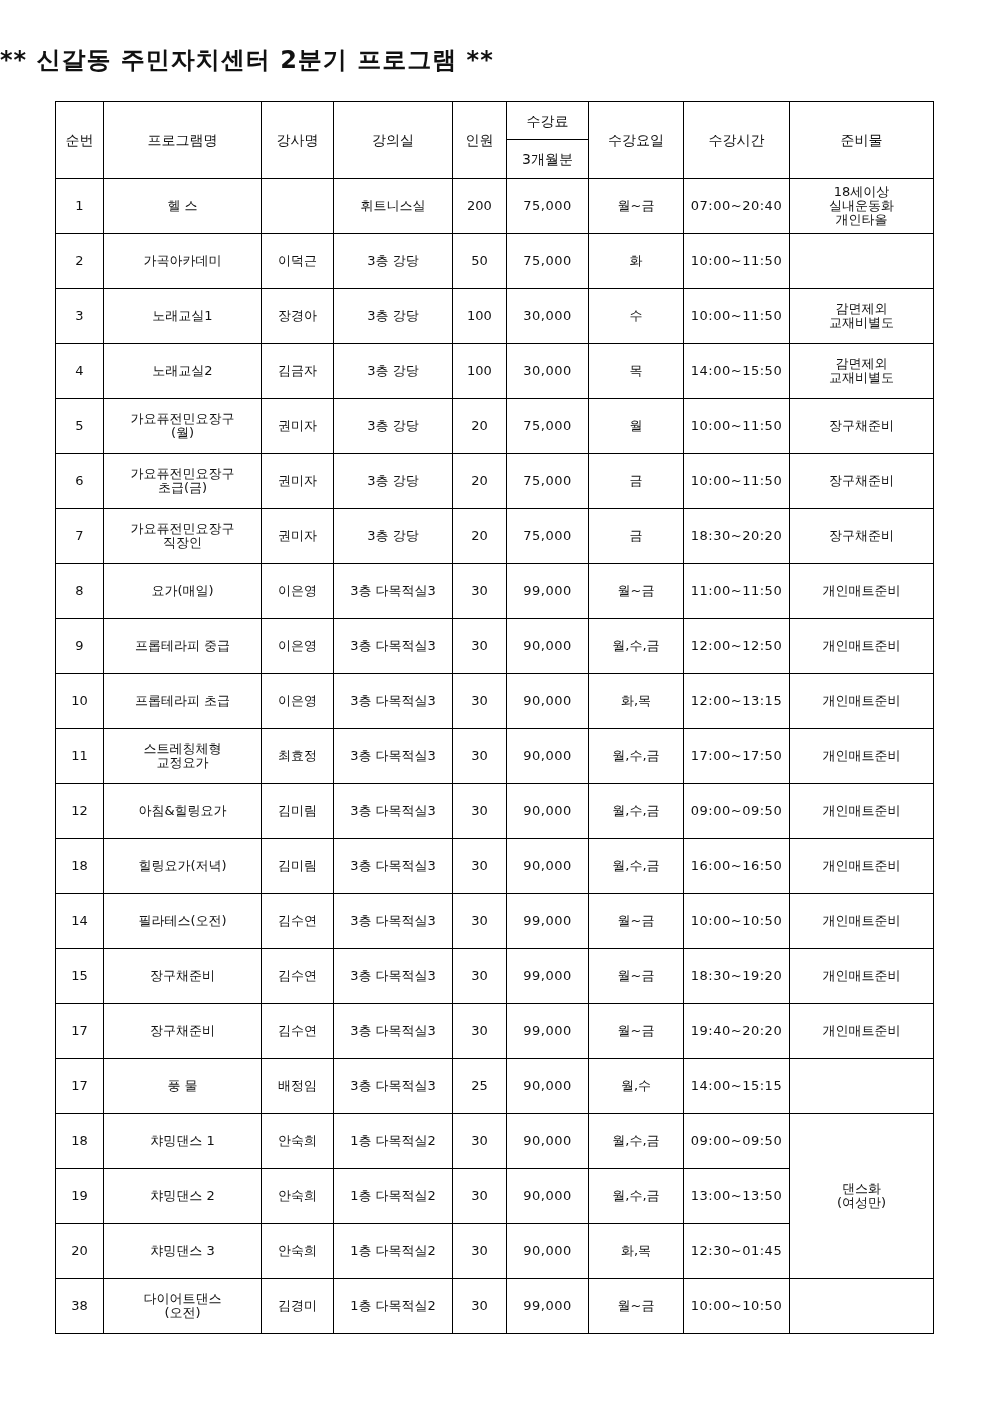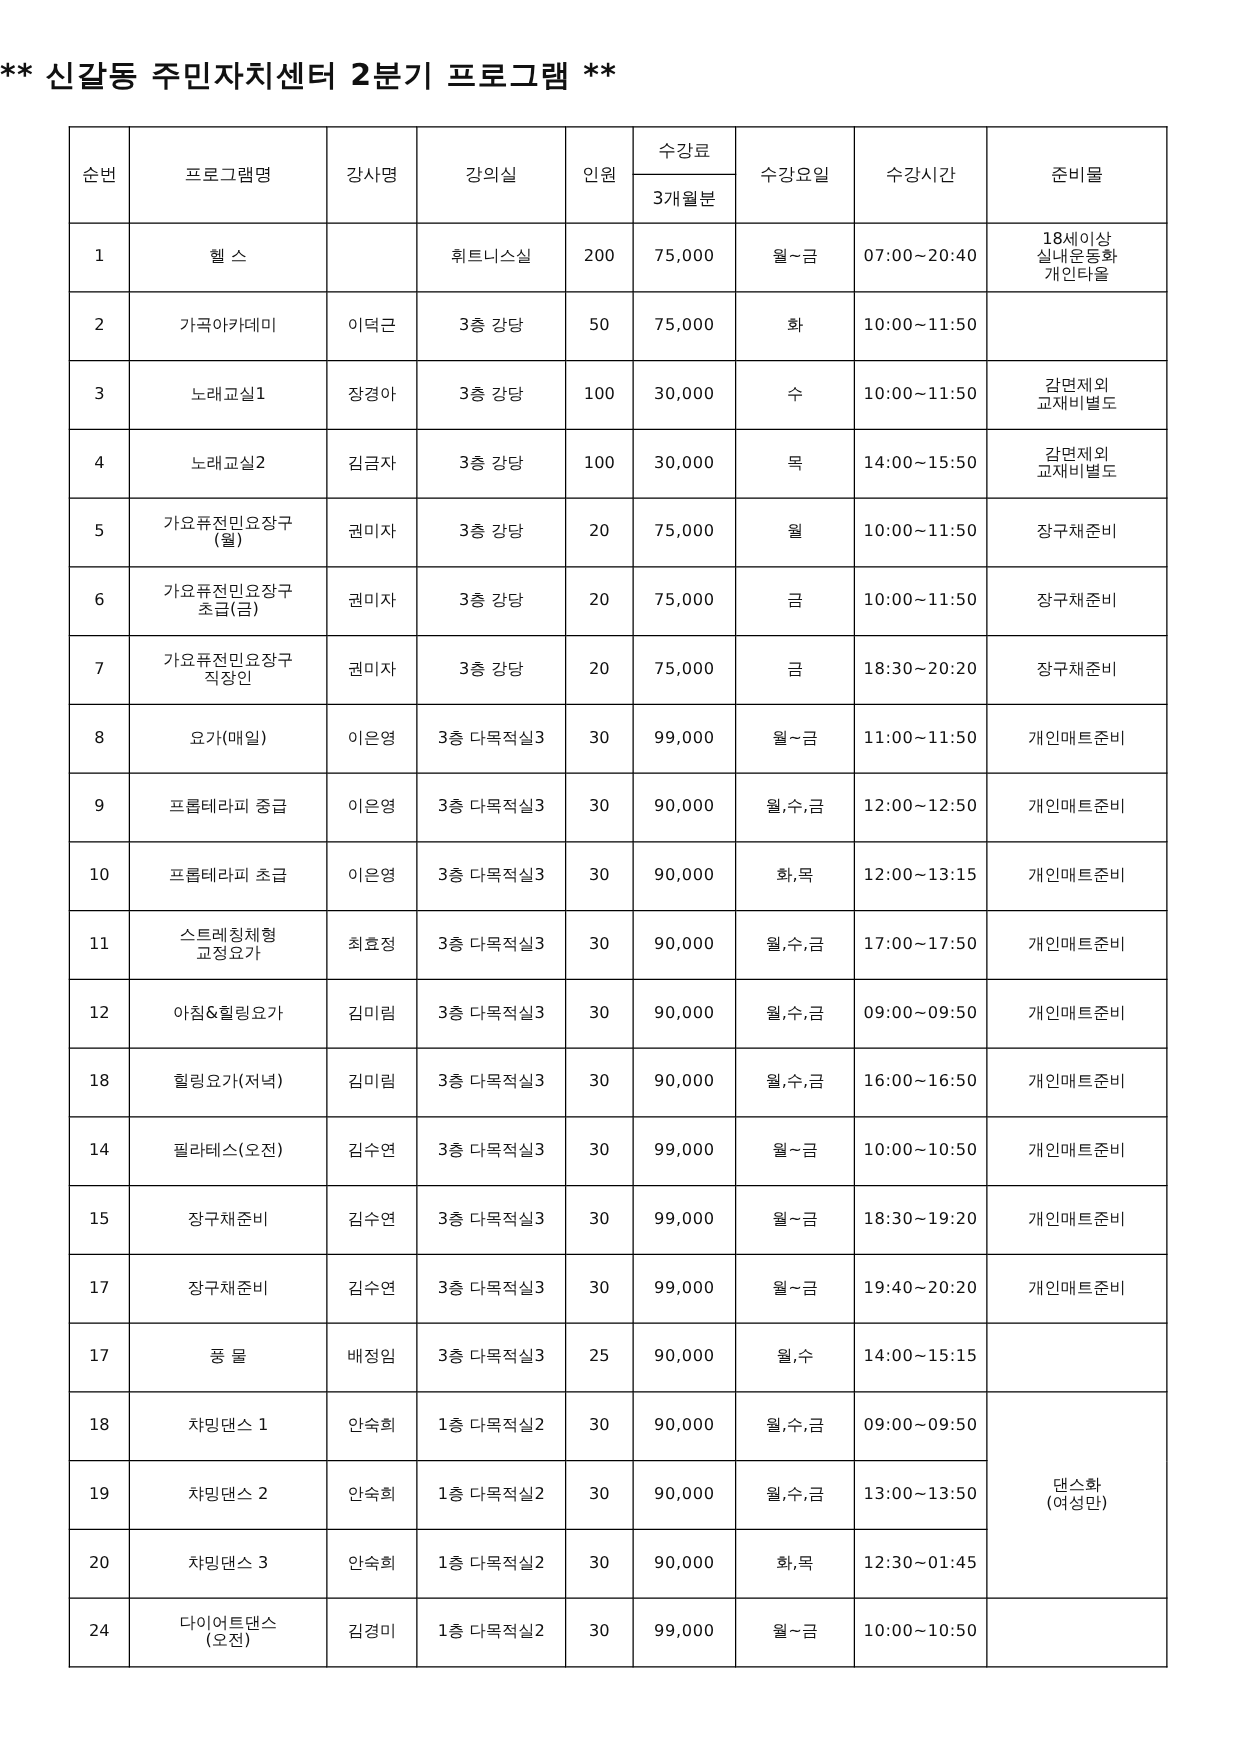--- a/index.html
+++ b/index.html
@@ -287,21 +287,21 @@
         <td>20</td>
         <td>챠밍댄스 3</td>
         <td>안숙희</td>
         <td>1층 다목적실2</td>
         <td>30</td>
         <td class="num">90,000</td>
         <td>화,목</td>
         <td class="num">12:30~01:45</td>
       </tr>
     <tr class="r" style="height:46px">
-        <td style="height:44px">24</td>
+        <td style="height:44px">38</td>
         <td>다이어트댄스
 (오전)</td>
         <td>김경미</td>
         <td>1층 다목적실2</td>
         <td>30</td>
         <td class="num">99,000</td>
         <td>월~금</td>
         <td class="num">10:00~10:50</td>
         <td></td>
       </tr>

